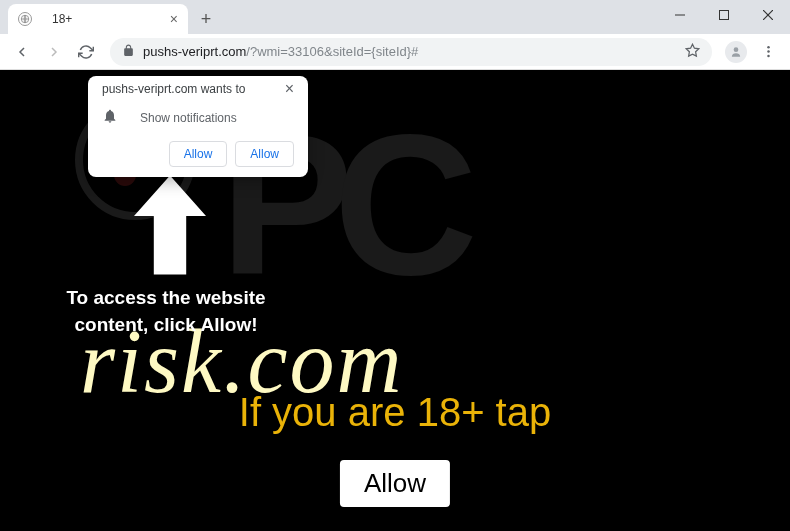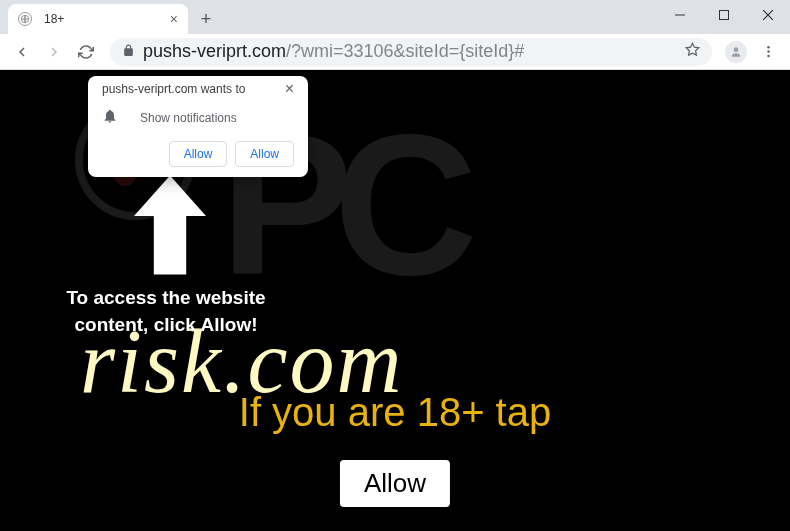--- a/index.html
+++ b/index.html
@@ -1,28 +1,28 @@
 <!DOCTYPE html>
 <html><head>
 <meta charset="utf-8">
 <style>
 *{margin:0;padding:0;box-sizing:border-box;font-family:"Segoe UI",Arial,sans-serif}
 body{width:790px;height:531px;background:#fff;overflow:hidden;position:relative}
 .titlebar{height:34px;background:#dee1e6;display:flex;align-items:flex-end;position:relative}
-.tab{background:#fff;height:30px;margin-left:8px;margin-top:4px;border-radius:8px 8px 0 0;display:flex;align-items:center;padding:0 10px;min-width:180px;gap:12px;font-size:12px;color:#333}
+.tab{background:#fff;height:30px;margin-left:8px;margin-top:4px;border-radius:8px 8px 0 0;display:flex;align-items:center;padding:0 10px;min-width:180px;gap:20px;font-size:12px;color:#333}
 .tab-favicon{width:14px;height:14px;border:1.5px solid #999;border-radius:50%;display:flex;align-items:center;justify-content:center}
 .tab-favicon svg{width:10px;height:10px}
 .tab-close{margin-left:auto;color:#666;font-size:14px;cursor:pointer}
 .newtab{width:28px;height:28px;display:flex;align-items:center;justify-content:center;color:#555;font-size:18px;cursor:pointer;margin-left:4px;margin-bottom:1px}
 .winbtns{position:absolute;right:0;top:0;display:flex;height:30px}
 .winbtn{width:44px;display:flex;align-items:center;justify-content:center;cursor:pointer;color:#333}
 .toolbar{height:36px;background:#fff;border-bottom:1px solid #ddd;display:flex;align-items:center;padding:0 8px;gap:4px}
 .navbtn{width:28px;height:28px;display:flex;align-items:center;justify-content:center;border-radius:50%;cursor:pointer;color:#5f6368}
 .navbtn.disabled{color:#bbb}
-.addrbar{flex:1;height:28px;background:#f1f3f4;border-radius:14px;display:flex;align-items:center;padding:0 12px;gap:8px;font-size:18px;color:#5f6368;margin:0 6px}
+.addrbar{flex:1;height:28px;background:#f1f3f4;border-radius:14px;display:flex;align-items:center;padding:0 12px;gap:8px;font-size:13px;color:#5f6368;margin:0 6px}
 .addrbar .url{color:#202124;flex:1;white-space:nowrap;overflow:hidden}
 .addrbar .fade{color:#80868b}
 .ricon{width:28px;height:28px;display:flex;align-items:center;justify-content:center;cursor:pointer;color:#5f6368}
 .avatar{width:22px;height:22px;border-radius:50%;background:#e8eaed;display:flex;align-items:center;justify-content:center}
 .content{position:relative;height:461px;background:#000;overflow:hidden}
 .watermark{position:absolute;inset:0;display:flex;align-items:flex-end;justify-content:center;pointer-events:none}
 .watermark-inner{position:relative;width:100%;height:100%}
 .wm-logo{position:absolute;left:75px;top:30px;width:120px;height:120px}
 .wm-pc{position:absolute;left:220px;top:20px;font-size:200px;font-weight:700;color:#1a1a1a;letter-spacing:-20px;font-family:Arial,sans-serif}
 .wm-risk{position:absolute;left:80px;top:240px;font-size:90px;font-weight:400;color:#fef9c3;font-family:Georgia,serif;font-style:italic;letter-spacing:2px}

